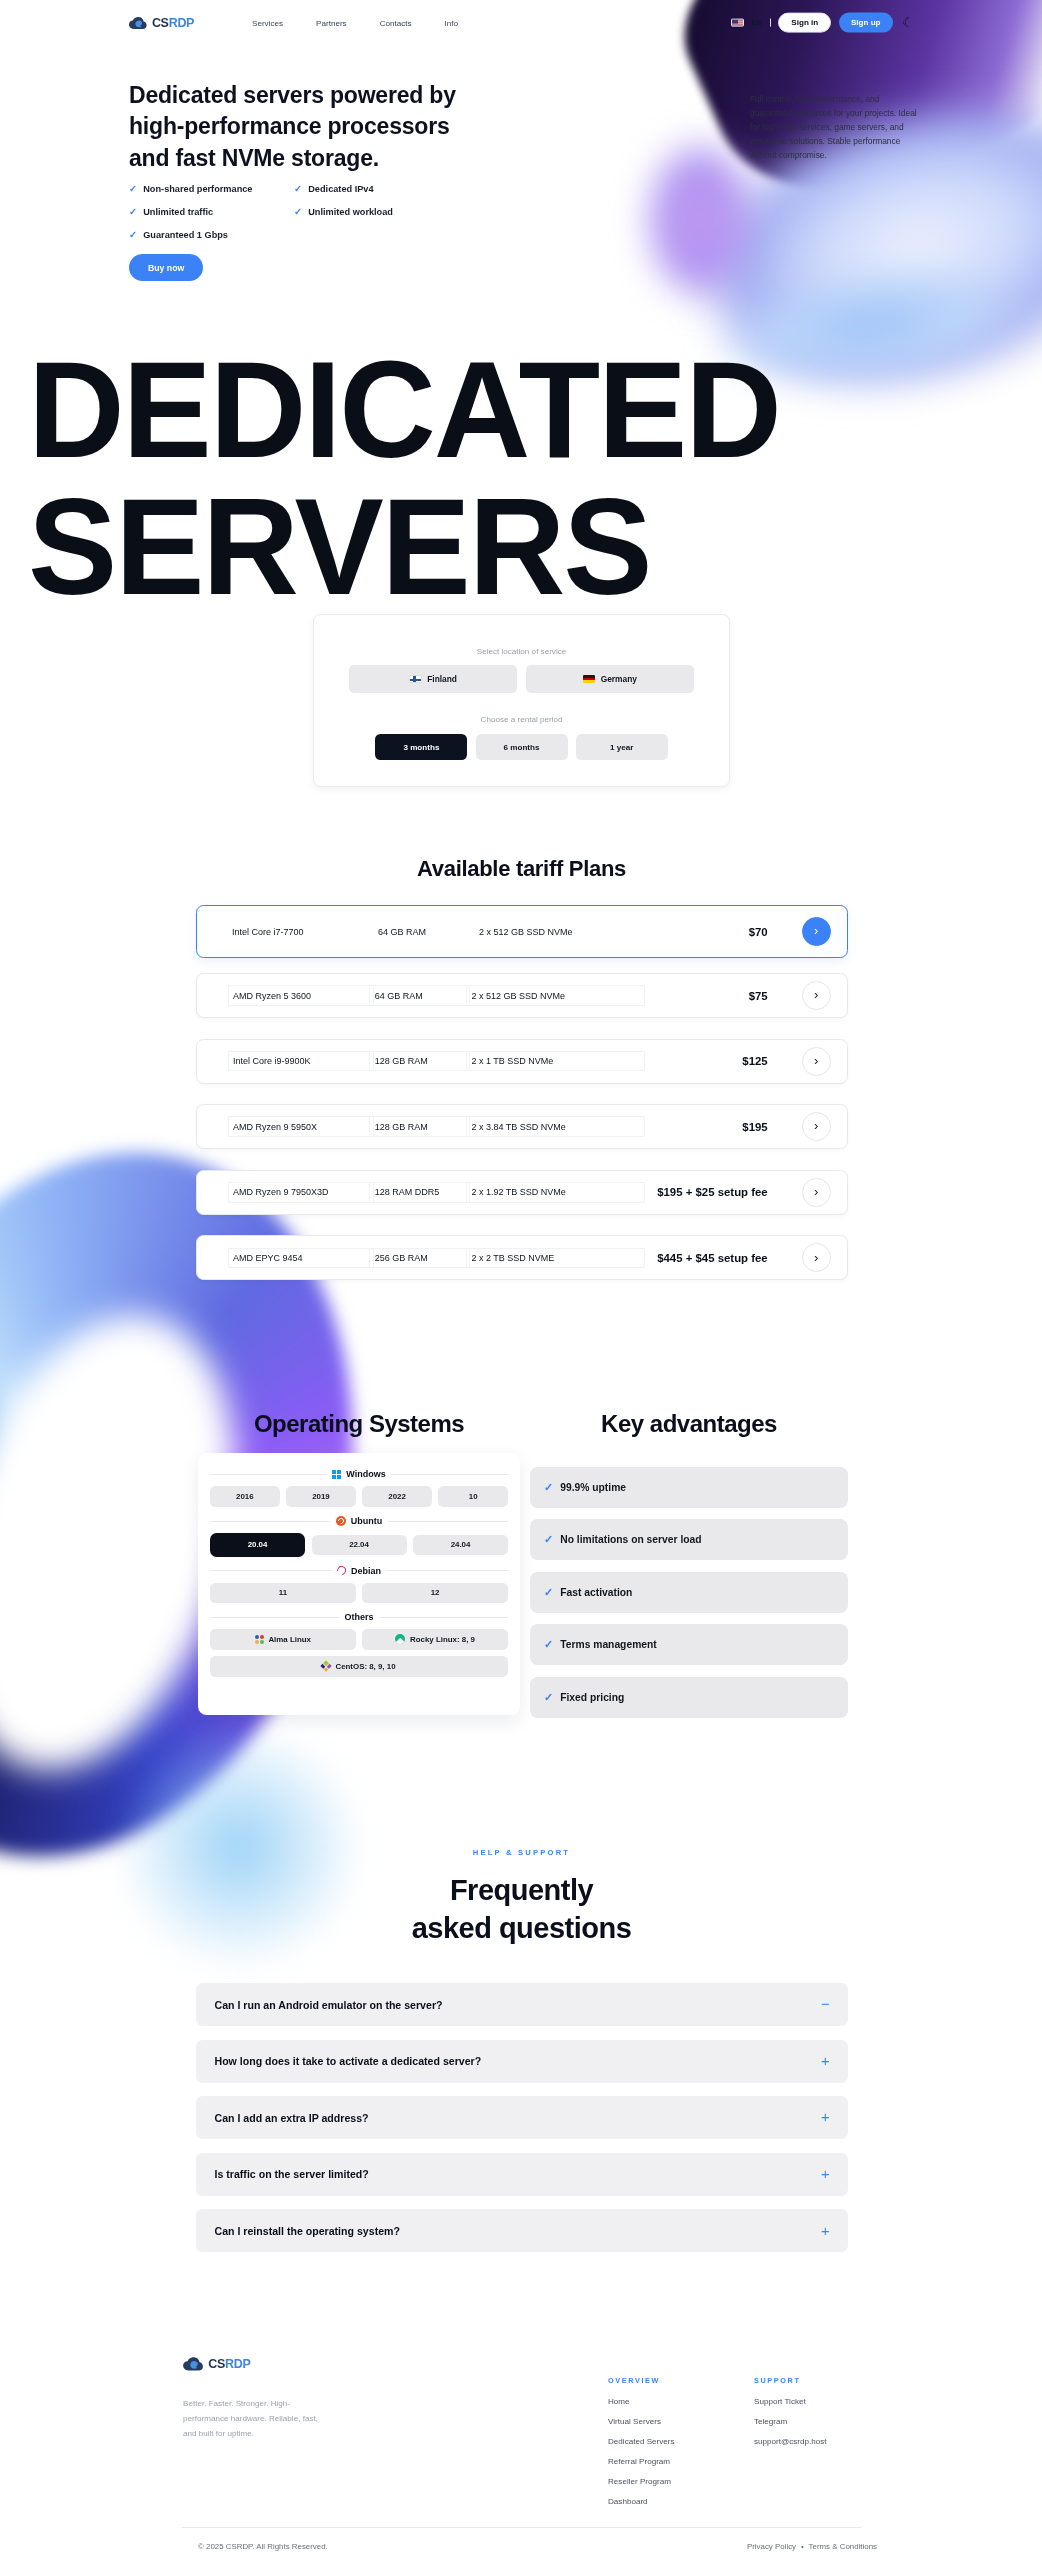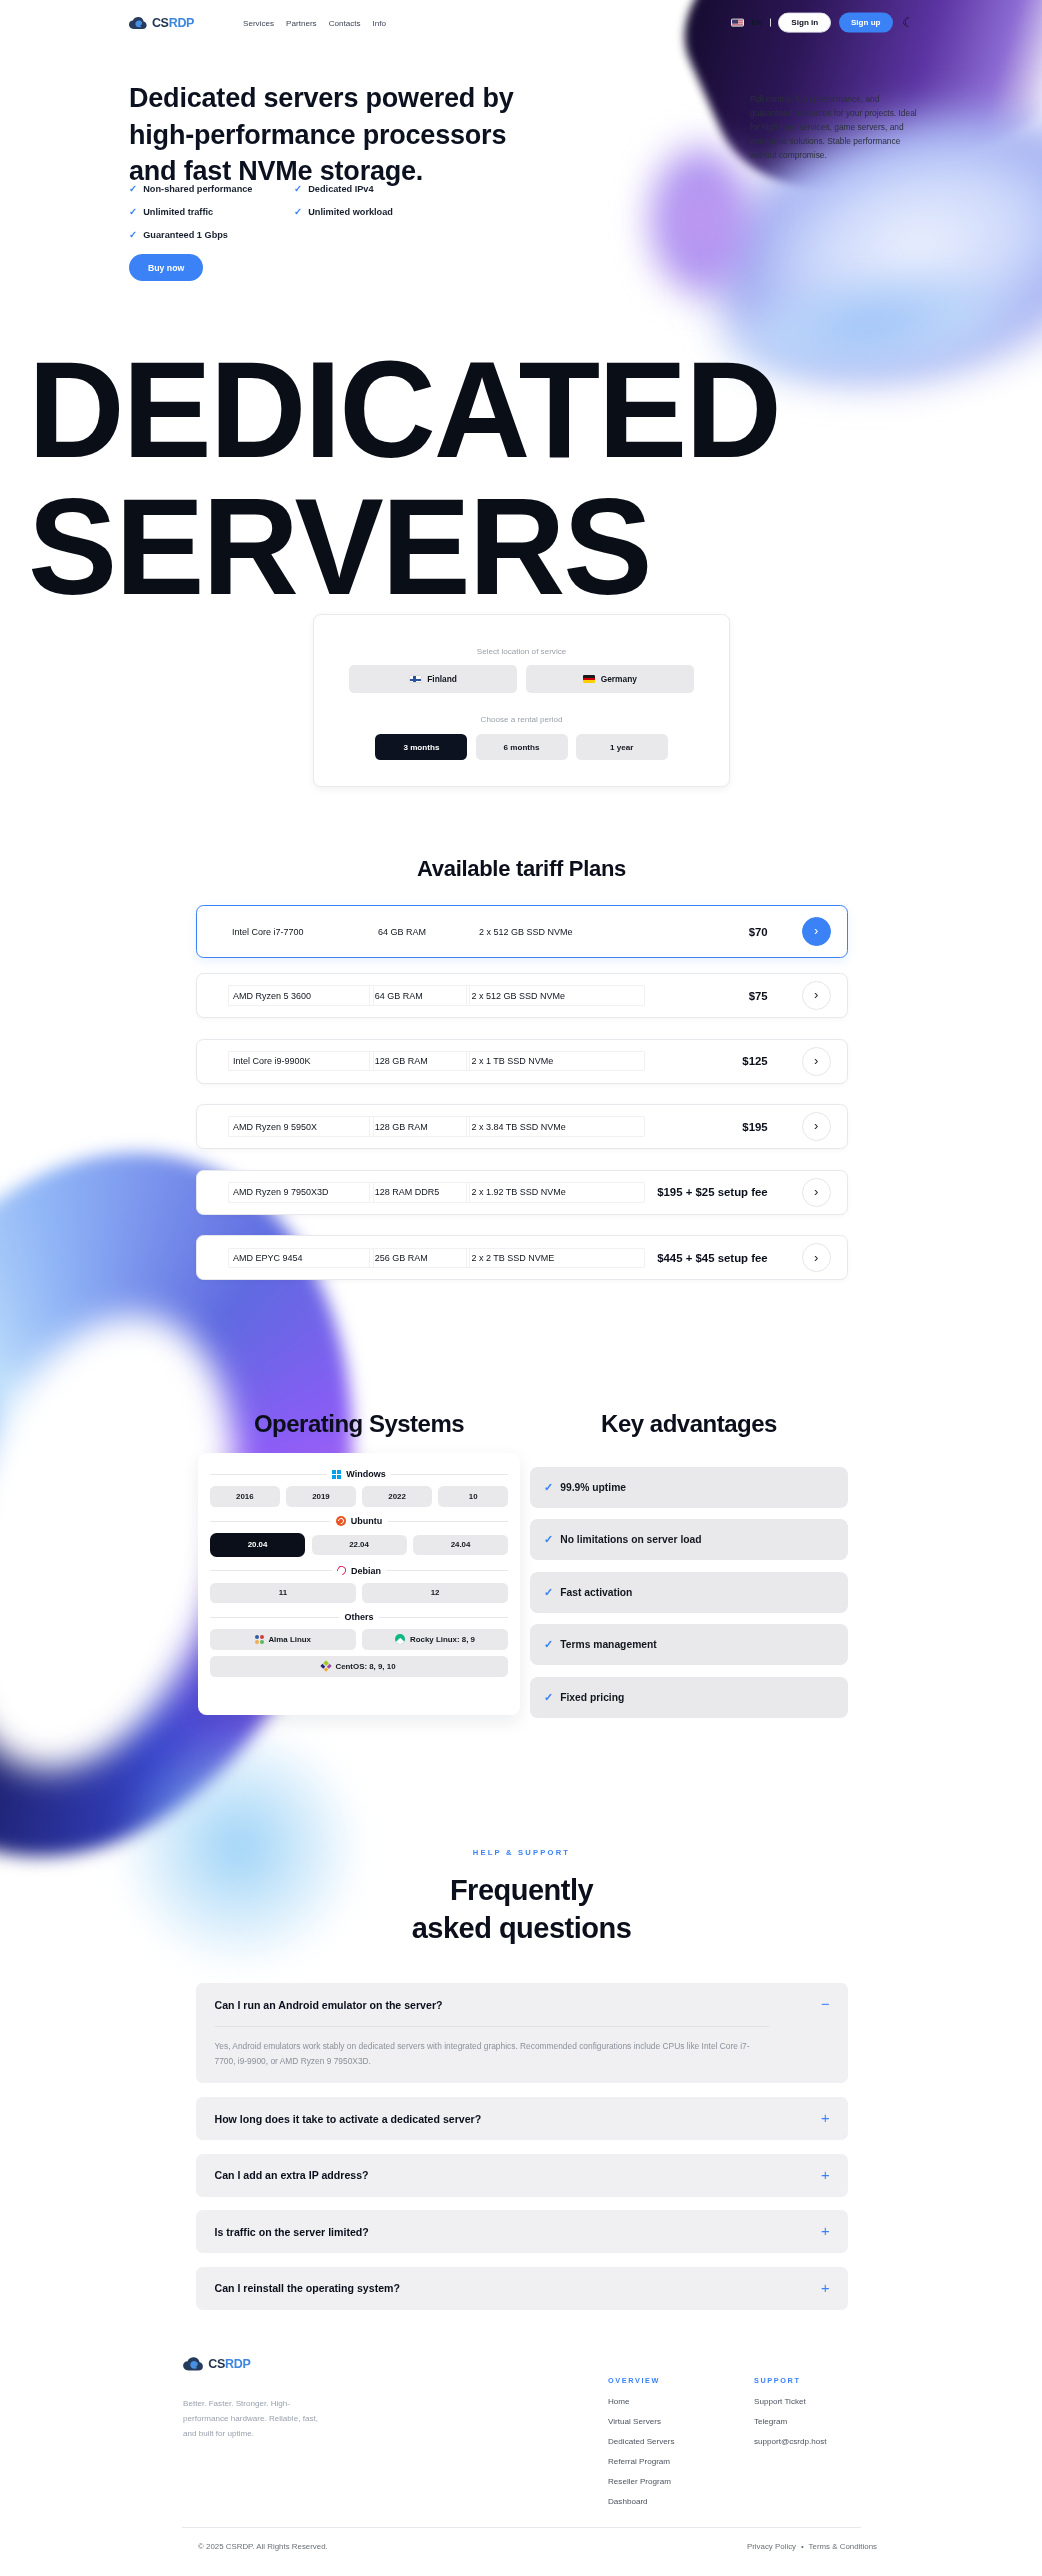--- a/index.html
+++ b/index.html
@@ -35,35 +35,35 @@
 
   section, header, footer { position:absolute; z-index:2; }
 
   
   .site-header { top:7.6px; left:0; width:1043px; height:30px; }
   .h-inner { position:relative; height:100%; }
   .logo { display:flex; align-items:center; gap:4.3px; }
   .logo-header { position:absolute; left:128px; top:50%; transform:translateY(-50%); }
   .lg-a { font-weight:700; font-size:12.5px; color:#1f3350; letter-spacing:-0.3px; }
   .lg-b { font-weight:700; font-size:12.5px; color:#3d87e0; letter-spacing:-0.3px; }
-  .main-nav { position:absolute; left:243px; top:50%; transform:translateY(-50%); display:flex; gap:12px;align-items:flex-end; }
+  .main-nav { position:absolute; left:252px; top:50%; transform:translateY(-50%); display:flex; gap:33px;align-items:flex-end; }
   .main-nav a { font-size:8.1px; color:#3e4656; }
   .h-right { position:absolute; right:129px; top:50%; transform:translateY(-50%); display:flex; align-items:center; gap:7.6px; }
   .flag { width:12.5px; height:8.1px; border-radius:1.1px; display:inline-block; position:relative; overflow:hidden; flex:none; }
   .flag-us { background:repeating-linear-gradient(#b22234 0 1.1px, #fff 1.1px 2.2px); border:0.3px solid #e5e5e5; }
   .flag-us::after { content:""; position:absolute; top:0; left:0; width:5.4px; height:4.3px; background:#3c3b6e; }
   .lang { font-size:8.1px; font-weight:700; color:#111827; }
   .vdiv { width:0.5px; height:8.7px; background:#d9dce3; }
   .btn-signin { background:#fff; border:0.5px solid #e3e6eb; border-radius:11px; padding:4.9px 12px; font-size:8.1px; font-weight:700; color:#0b0f1c; }
   .btn-signup { background:#3b82f6; color:#fff; border:none; border-radius:11px; padding:5.4px 12px; font-size:8.1px; font-weight:700; }
   .moon { font-size:13px; color:#0b0f1c; margin-left:2.2px; line-height:1; cursor:pointer; }
 
   
   .hero { top:0; left:0; width:1043px; height:380px; }
-  .hero-title { position:absolute; left:129px; top:80px; font-size:27px; line-height:1.36; font-weight:700; letter-spacing:-0.2px; color:#0c1120; }
+  .hero-title { position:absolute; left:129px; top:80px; font-size:23px; line-height:1.36; font-weight:700; letter-spacing:-0.2px; color:#0c1120; }
   .hero-title span { display:block; }
   .hero-feats { position:absolute; left:129px; top:183px; display:flex; }
   .feat-col { width:165px; display:flex; flex-direction:column; gap:12px; }
   .feat { display:flex; align-items:center; gap:6px; font-size:9.2px; font-weight:600; color:#18202e; }
   .check { color:#3b82f6; font-size:9.8px; font-weight:700; }
   .btn-buy { position:absolute; left:129px; top:254px; background:#3b82f6; color:#fff; border:none; border-radius:14px; padding:8.7px 19px; font-size:8.7px; font-weight:700; }
   .hero-desc { position:absolute; left:750px; top:92px; width:171px; font-size:8.4px; line-height:1.68; color:#2a303c; font-weight:500; }
 
   
   .display-title { top:341px; left:28px; font-weight:700; font-size:138px; line-height:0.99; letter-spacing:-2.2px;
@@ -429,21 +429,20 @@
 <section class="faq-title">
   <span>Frequently</span>
   <span>asked questions</span>
 </section>
 <section class="faq-list">
   <div class="faq-item">
     <div class="faq-q">
       <span>Can I run an Android emulator on the server?</span>
       <span class="faq-icon">−</span>
     </div>
-    <div class="faq-a">Yes, Android emulators work stably on dedicated servers with integrated graphics. Recommended configurations include CPUs like Intel Core i7-7700, i9-9900, or AMD Ryzen 9 7950X3D.</div>
   </div>
   <div class="faq-item">
     <div class="faq-q">
       <span>How long does it take to activate a dedicated server?</span>
       <span class="faq-icon">+</span>
     </div>
   </div>
   <div class="faq-item">
     <div class="faq-q">
       <span>Can I add an extra IP address?</span>

